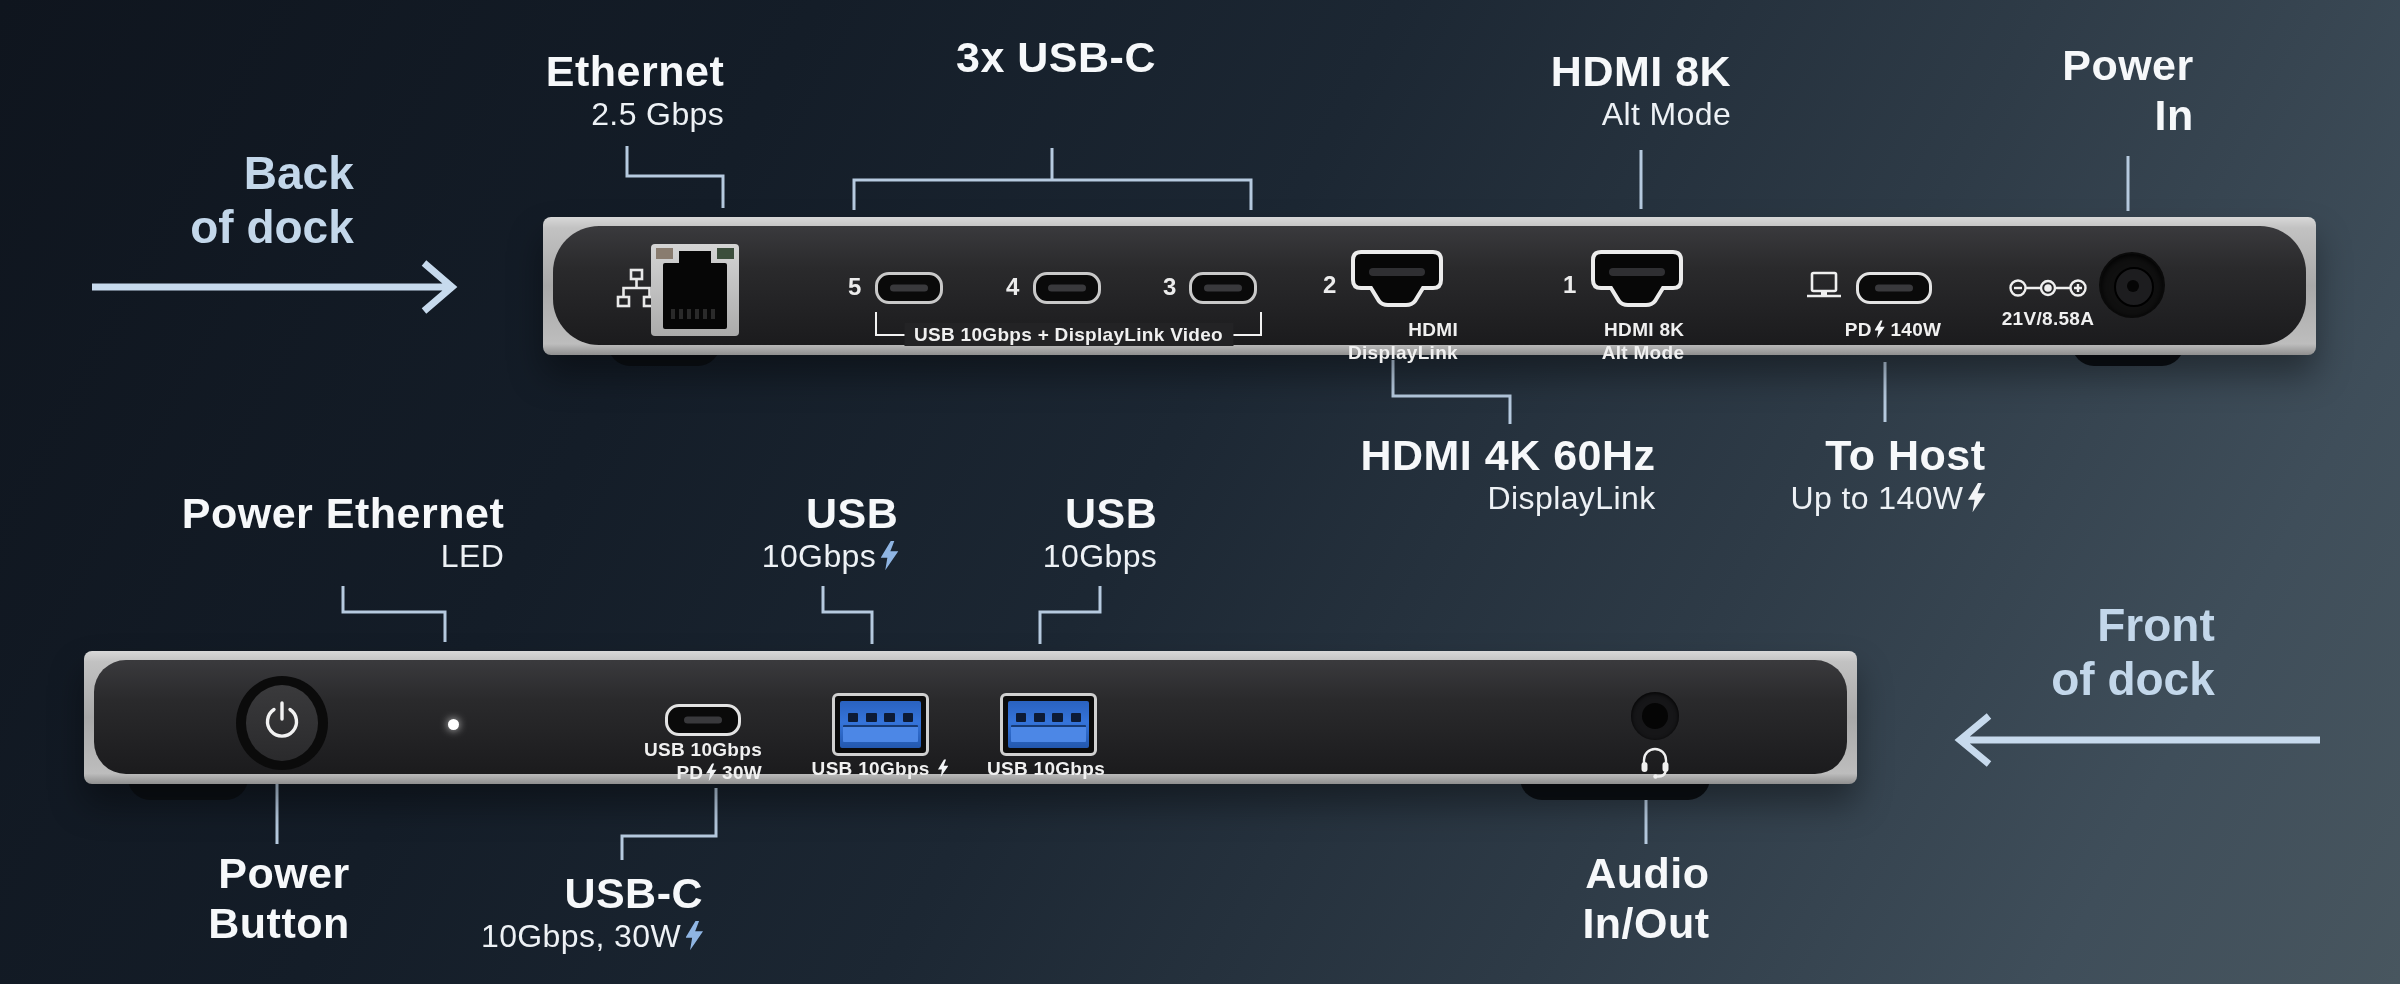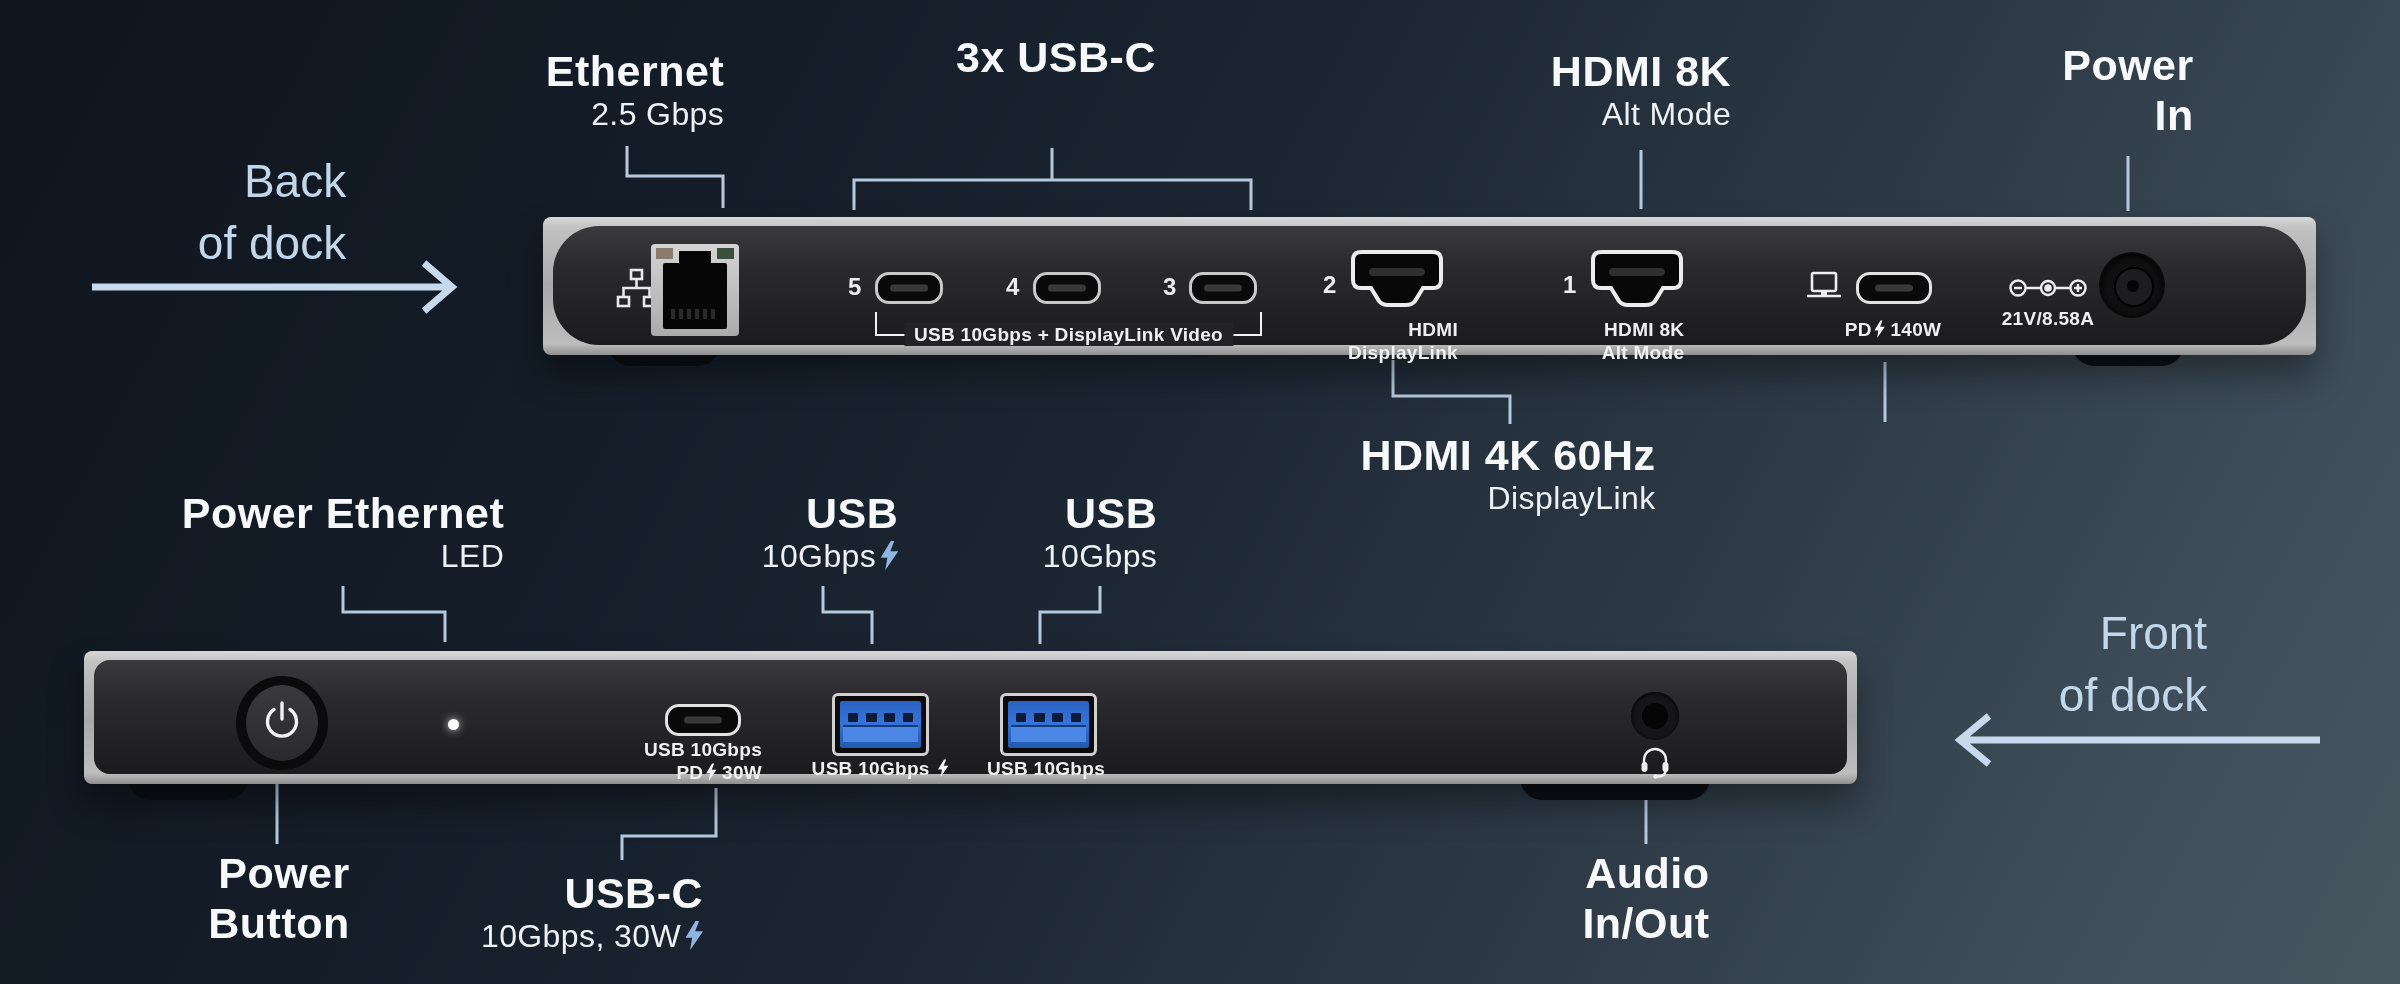--- a/index.html
+++ b/index.html
@@ -5,21 +5,21 @@
   html,body{margin:0;padding:0;background:#10161f;}
   #canvas{
     position:relative;width:2400px;height:984px;overflow:hidden;
     font-family:"Liberation Sans", sans-serif;
     background:linear-gradient(118deg,#0f151e 0%,#141d28 28%,#1c2733 48%,#2e3b47 70%,#3f4e5a 88%,#48565f 100%);
   }
   .abs{position:absolute;}
   .center{transform:translateX(-50%);text-align:right;}
   .callout-title{font-size:43px;font-weight:bold;color:#f6f8fa;letter-spacing:.5px;line-height:50px;white-space:nowrap;}
   .callout-sub{font-size:32px;color:#edf1f5;letter-spacing:.4px;line-height:36px;white-space:nowrap;}
-  .dir-label{font-size:46px;font-weight:normal;color:#c3d7ea;line-height:54px;white-space:nowrap;margin-top:8px;}
+  .dir-label{font-size:46px;font-weight:bold;color:#c3d7ea;line-height:54px;white-space:nowrap;}
   .bolt{display:inline-block;width:.55em;height:.92em;background:#8fb5e3;
     clip-path:polygon(58% 0,0 58%,38% 58%,26% 100%,100% 36%,55% 36%,78% 0);
     vertical-align:-0.1em;margin-left:.14em;}
   .bolt.white{background:#f2f4f6;}
   
   .dock{
     background:linear-gradient(180deg,#d8d8d8 0%,#c2c2c2 8%,#a9a9a9 50%,#bdbdbd 92%,#8f8f8f 100%);
     border-radius:8px;box-shadow:0 20px 34px rgba(0,0,0,.38);
   }
   .dock-face{
@@ -89,20 +89,24 @@
   <div class="abs center" style="left:2128px;top:40px">
     <div class="callout-title">Power</div>
     <div class="callout-title">In</div>
   </div>
 
   <div class="abs center" style="left:1508px;top:430px">
     <div class="callout-title">HDMI 4K 60Hz</div>
     <div class="callout-sub">DisplayLink</div>
   </div>
 
+  <div class="abs center" style="left:1888px;top:430px">
+    <div class="callout-title">To Host</div>
+    <div class="callout-sub"><span>Up to 140W</span><span class="bolt white"></span></div>
+  </div>
 
   <div class="foot" style="left:608px;top:340px;width:112px"></div>
   <div class="foot" style="left:2072px;top:340px;width:112px"></div>
 
   <div class="abs dock" style="left:543px;top:217px;width:1773px;height:138px">
     <div class="dock-face">
 
       <svg class="abs" style="left:62px;top:42px" width="42" height="44" viewBox="0 0 42 44">
         <g stroke="#e9e9e9" stroke-width="2.6" fill="none">
           <rect x="16" y="2" width="11" height="9"></rect>
@@ -201,21 +205,21 @@
 
   <div class="abs center" style="left:2133px;top:598px">
     <div class="dir-label">Front</div>
     <div class="dir-label">of dock</div>
   </div>
 
   <div class="foot" style="left:128px;top:774px;width:120px"></div>
   <div class="foot" style="left:1520px;top:774px;width:190px"></div>
 
   <div class="abs dock" style="left:84px;top:651px;width:1773px;height:133px">
-    <div class="dock-face" style="border-radius:16px">
+    <div class="dock-face" style="border-radius:32px">
 
       <div class="abs" style="left:142px;top:16px;width:92px;height:94px;border-radius:50%;background:#0b0b0b">
         <div class="abs" style="left:10px;top:9px;width:72px;height:76px;border-radius:50%;background:linear-gradient(180deg,#3a3a3c,#2a2a2c)"></div>
         <svg class="abs" style="left:27px;top:24px" width="38" height="42" viewBox="0 0 38 42">
           <g stroke="#f2f2f2" stroke-width="3.4" fill="none" stroke-linecap="round">
             <path d="M11,9.5 A14.5,14.5 0 1,0 27,9.5"></path>
             <path d="M19,3 V19"></path>
           </g>
         </svg>
       </div>

